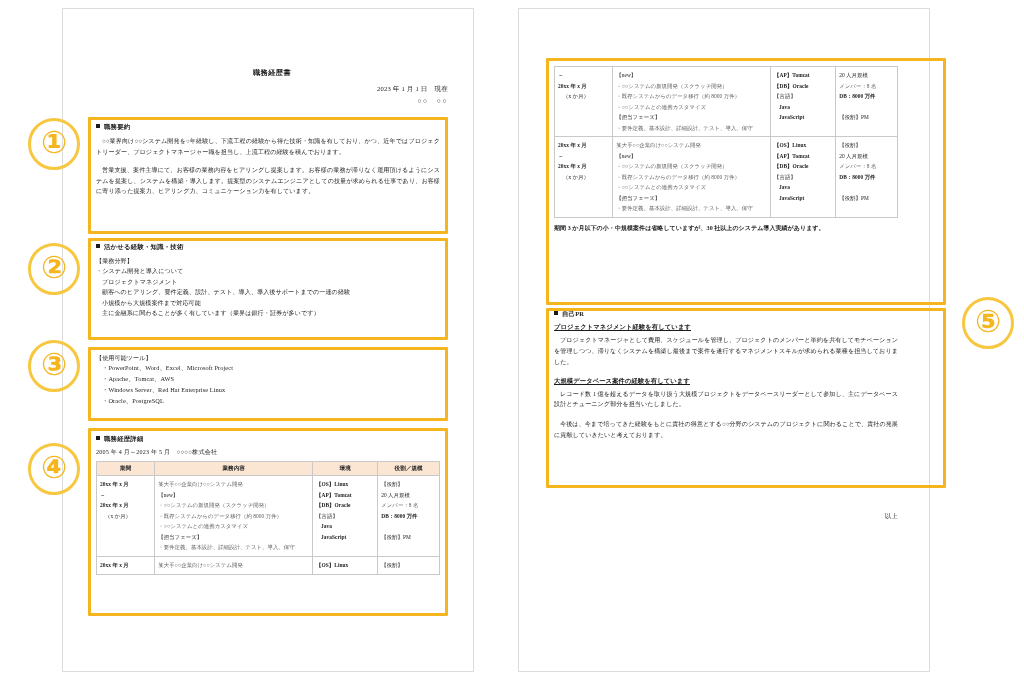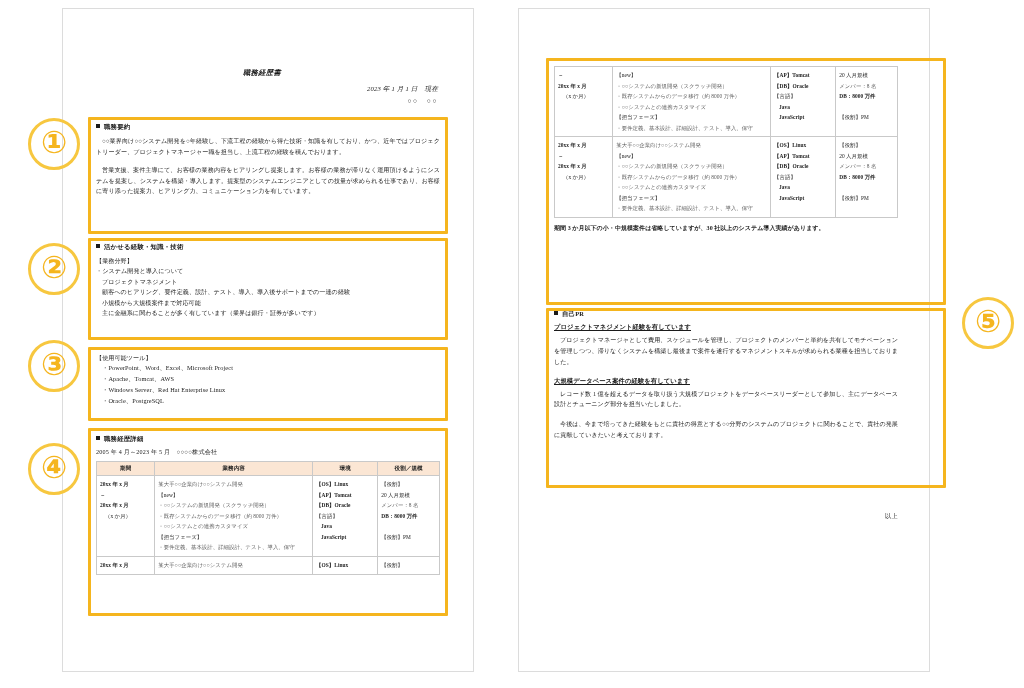--- a/index.html
+++ b/index.html
@@ -166,21 +166,21 @@
     margin-top: 14px;
     letter-spacing: .3px;
   }
 </style>
 </head>
 <body>
 
 <div class="sheet" id="sheet-left"></div>
 <div class="sheet" id="sheet-right"></div>
 
-<div class="doc" style="left:86px; top:68px; width:352px;font-style:italic;">
+<div class="doc" style="left:96px; top:68px; width:352px;">
   <div class="doc-title">職務経歴書</div>
   <div class="doc-date">2023 年 1 月 1 日　現在</div>
   <div class="doc-name">○○　○○</div>
 </div>
 
 <div class="doc" style="left:96px; top:123px; width:344px;">
   <div class="sec-head">
     <span class="sq"></span><span>職務要約</span>
   </div>
   <p class="para">○○業界向け○○システム開発を○年経験し、下流工程の経験から得た技術・知識を有しており、かつ、近年ではプロジェクトリーダー、プロジェクトマネージャー職を担当し、上流工程の経験を積んでおります。</p>

